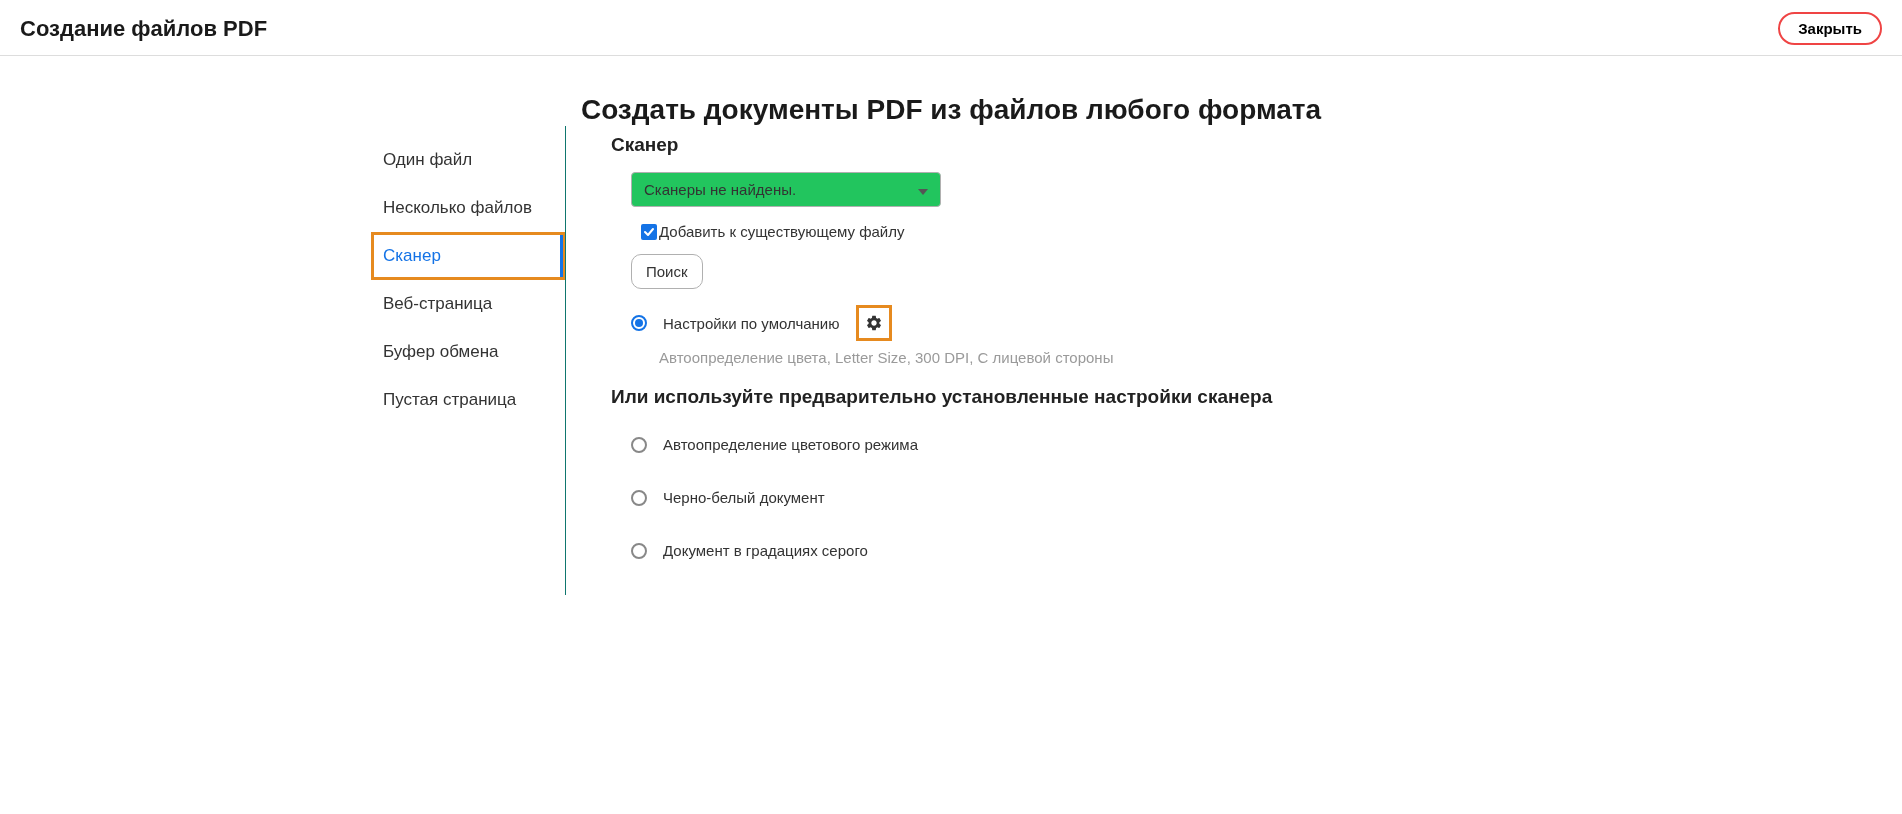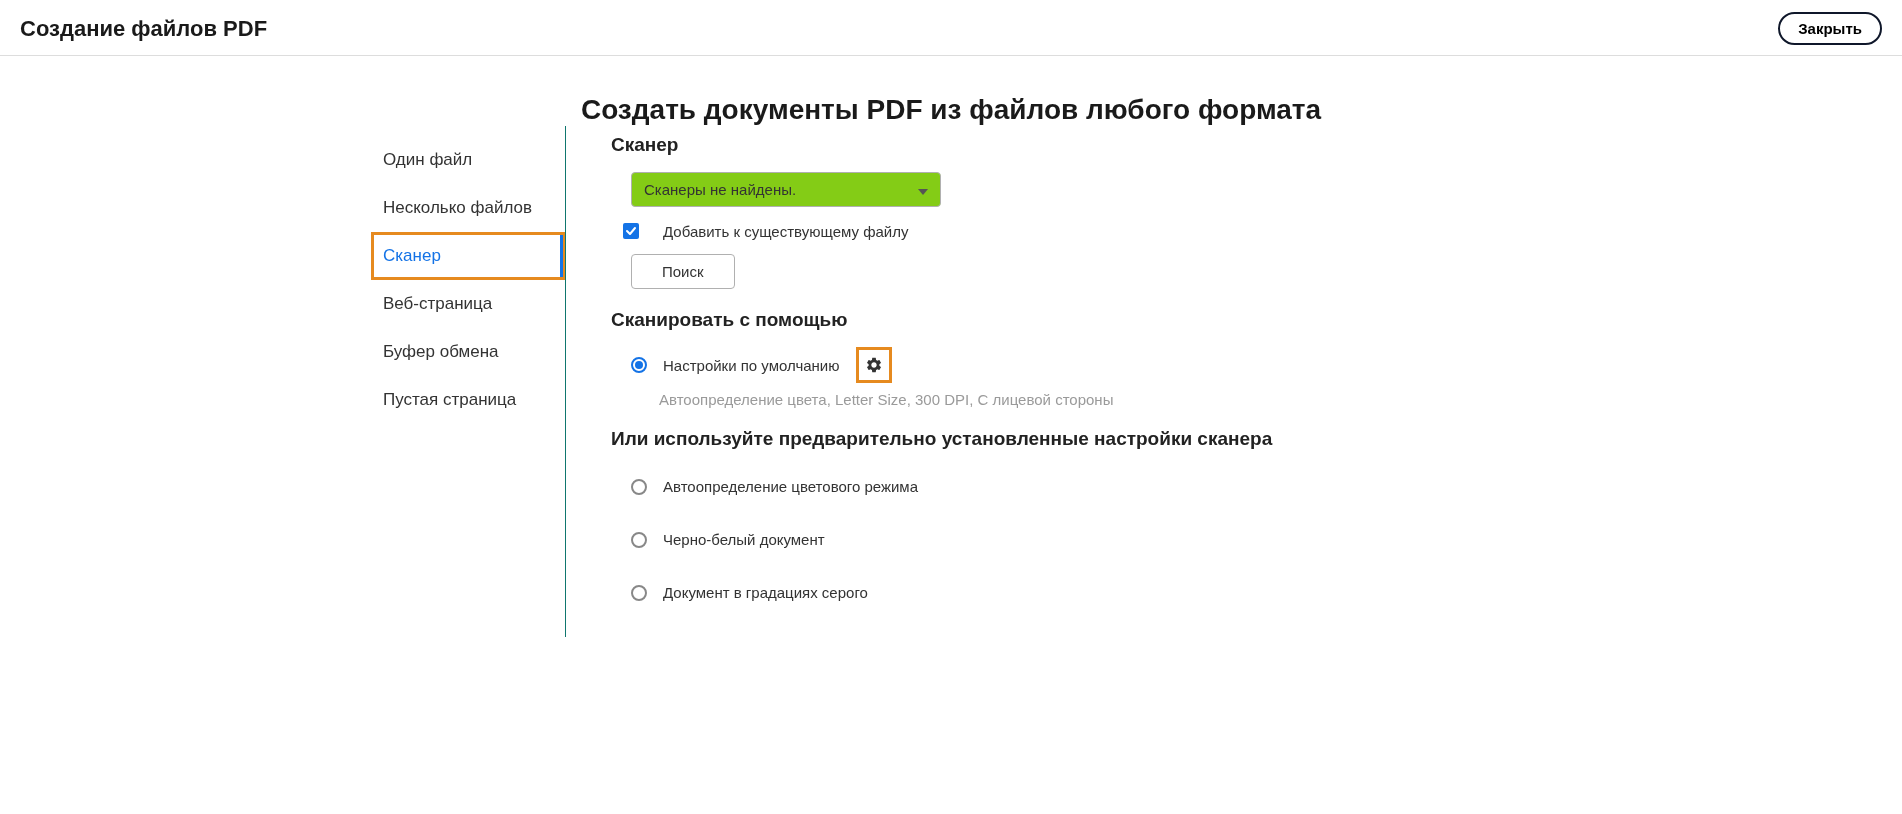--- a/index.html
+++ b/index.html
@@ -1,50 +1,50 @@
 <!DOCTYPE html>
 <html><head>
 <meta charset="utf-8">
 <style>
 * { box-sizing: border-box; margin: 0; padding: 0; }
 body { font-family: Arial, "Helvetica Neue", Helvetica, sans-serif; color: #333; background: #fff; font-size: 16px; }
 
 .header { display: flex; justify-content: space-between; align-items: center; padding: 12px 20px 10px 20px; border-bottom: 1px solid #ddd; }
 .header-title { font-size: 22px; font-weight: bold; color: #1a1a1a; }
-.close-btn { background: #fff; border: 2px solid #0f172a; border-radius: 20px; padding: 6px 18px; font-size: 15px; font-weight: bold; cursor: pointer; }
+.close-btn { background: #fff; border: 2px solid #ef4444; border-radius: 20px; padding: 6px 18px; font-size: 15px; font-weight: bold; cursor: pointer; }
 
 .main-title { text-align: center; font-size: 28px; font-weight: bold; color: #1a1a1a; margin-top: 38px; }
 
 .content { display: flex; justify-content: center; }
 .content-inner { display: flex; width: 1160px; }
 
 .tabs { width: 195px; border-right: 1px solid #0f766e; padding-top: 10px; }
 .tab { padding: 14px 6px 14px 12px; font-size: 17px; color: #333; cursor: pointer; position: relative; }
 .tab.active { color: #1473e6; }
 .tab.active::after { content: ""; position: absolute; right: -1px; top: 0; bottom: 0; width: 3px; background: #1473e6; }
 .tab.highlighted { border: 3px solid #e68a1f; padding: 11px 3px 11px 9px; }
 
 .panel { flex: 1; padding-left: 45px; padding-top: 2px; }
 .section-heading { font-size: 19px; font-weight: bold; color: #222; margin-bottom: 16px; margin-top: 6px; }
 
 .row { display: flex; align-items: center; gap: 12px; margin-bottom: 16px; margin-left: 20px; }
 
-.select-box { display: inline-flex; align-items: center; justify-content: space-between; border: 1px solid #b0b0b0; border-radius: 4px; padding: 8px 12px; background: #84cc16; cursor: pointer; font-size: 15px; color: #333; }
+.select-box { display: inline-flex; align-items: center; justify-content: space-between; border: 1px solid #b0b0b0; border-radius: 4px; padding: 8px 12px; background: #22c55e; cursor: pointer; font-size: 15px; color: #333; }
 .select-box .chev { margin-left: 12px; }
 .scanner-select { width: 310px; }
 .file-select { width: 225px; }
 
 .chev-down { width: 0; height: 0; border-left: 5px solid transparent; border-right: 5px solid transparent; border-top: 6px solid #555; display: inline-block; }
 
-.checkbox-row { display: flex; align-items: flex-start; gap: 24px; margin-left: 12px; margin-bottom: 14px; }
+.checkbox-row { display: flex; align-items: center; gap: 2px; margin-left: 30px; margin-bottom: 14px; }
 .chk { width: 16px; height: 16px; background: #1473e6; border-radius: 2px; display: inline-flex; align-items: center; justify-content: center; cursor: pointer; }
 .chk svg { width: 12px; height: 12px; }
 .chk-label { font-size: 15px; color: #333; }
 
-.btn { border: 1px solid #b0b0b0; background: #fff; border-radius: 4px; padding: 8px 30px; font-size: 15px; cursor: pointer; color: #333; }
+.btn { border: 1px solid #b0b0b0; background: #fff; border-radius: 10px; padding: 8px 14px; font-size: 15px; cursor: pointer; color: #333; }
 
 .radio-row { display: flex; align-items: center; gap: 16px; margin-left: 20px; margin-bottom: 8px; }
 .radio { width: 16px; height: 16px; border-radius: 50%; border: 2px solid #888; display: inline-flex; align-items: center; justify-content: center; cursor: pointer; flex-shrink: 0; }
 .radio.checked { border-color: #1473e6; }
 .radio.checked::after { content: ""; width: 8px; height: 8px; background: #1473e6; border-radius: 50%; }
 .radio-label { font-size: 15px; color: #333; }
 
 .gear-btn { width: 36px; height: 36px; display: inline-flex; align-items: center; justify-content: center; cursor: pointer; border: 3px solid #e68a1f; }
 .gear-btn svg { width: 18px; height: 18px; }
 
@@ -94,21 +94,20 @@
               <path d="M2 6 L5 9 L10 3" stroke="#fff" stroke-width="2" fill="none" stroke-linecap="round" stroke-linejoin="round"></path>
             </svg>
         </span>
         <span class="chk-label">Добавить к существующему файлу</span>
       </div>
 
       <div class="row">
         <button class="btn">Поиск</button>
       </div>
 
-      <div class="section-heading" style="margin-top:20px;">Сканировать с помощью</div>
 
       <div class="radio-row">
         <span class="radio checked"></span>
         <span class="radio-label">Настройки по умолчанию</span>
         <span class="gear-btn">
           <svg viewBox="0 0 24 24">
             <path fill="#333" d="M19.14,12.94c0.04-0.3,0.06-0.61,0.06-0.94c0-0.32-0.02-0.64-0.07-0.94l2.03-1.58c0.18-0.14,0.23-0.41,0.12-0.61 l-1.92-3.32c-0.12-0.22-0.37-0.29-0.59-0.22l-2.39,0.96c-0.5-0.38-1.03-0.7-1.62-0.94L14.4,2.81c-0.04-0.24-0.24-0.41-0.48-0.41 h-3.84c-0.24,0-0.43,0.17-0.47,0.41L9.25,5.35C8.66,5.59,8.12,5.92,7.63,6.29L5.24,5.33c-0.22-0.08-0.47,0-0.59,0.22L2.74,8.87 C2.62,9.08,2.66,9.34,2.86,9.48l2.03,1.58C4.84,11.36,4.8,11.69,4.8,12s0.02,0.64,0.07,0.94l-2.03,1.58 c-0.18,0.14-0.23,0.41-0.12,0.61l1.92,3.32c0.12,0.22,0.37,0.29,0.59,0.22l2.39-0.96c0.5,0.38,1.03,0.7,1.62,0.94l0.36,2.54 c0.05,0.24,0.24,0.41,0.48,0.41h3.84c0.24,0,0.44-0.17,0.47-0.41l0.36-2.54c0.59-0.24,1.13-0.56,1.62-0.94l2.39,0.96 c0.22,0.08,0.47,0,0.59-0.22l1.92-3.32c0.12-0.22,0.07-0.47-0.12-0.61L19.14,12.94z M12,15.6c-1.98,0-3.6-1.62-3.6-3.6 s1.62-3.6,3.6-3.6s3.6,1.62,3.6,3.6S13.98,15.6,12,15.6z"></path>
           </svg>
         </span>
       </div>

